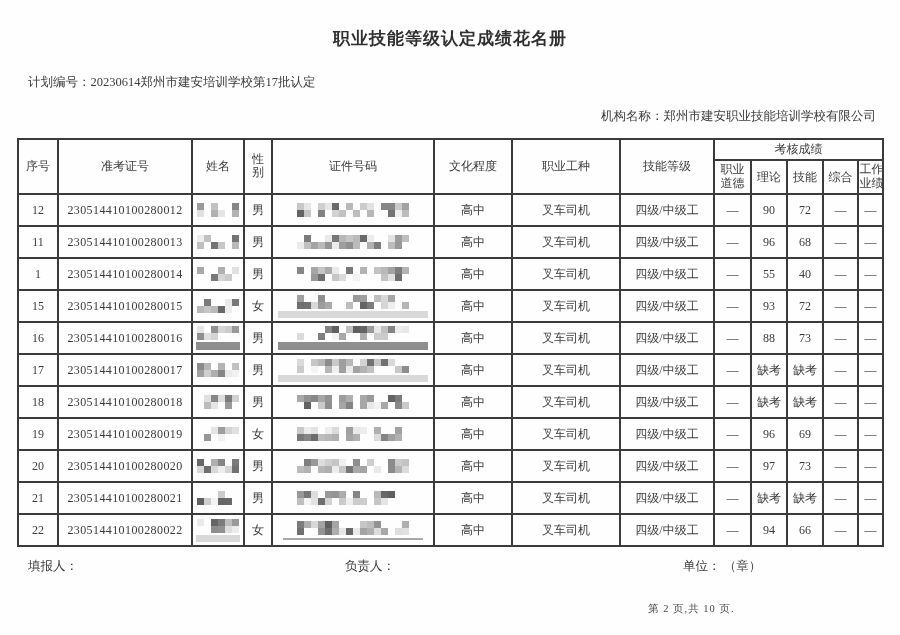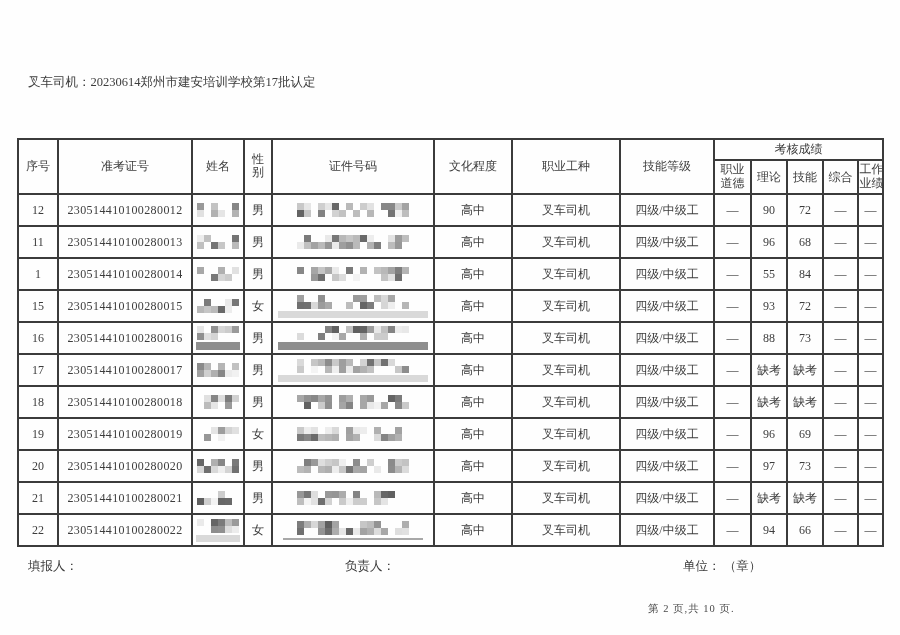--- a/index.html
+++ b/index.html
@@ -31,22 +31,24 @@
   .footer-filler{position:absolute;left:28px;top:0;}
   .footer-manager{position:absolute;left:345px;top:0;}
   .footer-unit{position:absolute;left:683px;top:0;}
   .page-info{position:absolute;left:648px;top:602px;font-size:10.5px;color:#4a4a4a;letter-spacing:1px;}
 </style>
 </head>
 <body>
 
 <div class="page">
 
+  <div class="doc-title">职业技能等级认定成绩花名册</div>
 
-  <div class="meta meta-plan-name">叉车司机：20230614郑州市建安培训学校第17批认定</div>
+  <div class="meta meta-plan-name">计划编号：20230614郑州市建安培训学校第17批认定</div>
+  <div class="meta meta-org">机构名称：郑州市建安职业技能培训学校有限公司</div>
 
   <table class="roster">
     <colgroup>
       <col style="width:40px">
         <col style="width:134px">
         <col style="width:52px">
       <col style="width:28px">
         <col style="width:162px">
         <col style="width:78px">
       <col style="width:108px">
@@ -274,21 +276,21 @@
                 <div class="mcell" style="background: rgb(111, 111, 111);"></div>
                 <div class="mcell" style="background: transparent;"></div>
               </div>
             </div>
           </td>
           <td>高中</td>
           <td>叉车司机</td>
           <td>四级/中级工</td>
           <td>—</td>
           <td>55</td>
-          <td>84</td>
+          <td>40</td>
           <td>—</td>
           <td>—</td>
         </tr>
         <tr>
           <td>15</td>
           <td class="ticket">230514410100280015</td>
           <td>
             <div class="mosaic-wrap">
               <div class="mosaic" style="grid-template-columns: repeat(6, 7px);">
                 <div class="mcell" style="background: transparent;"></div>

